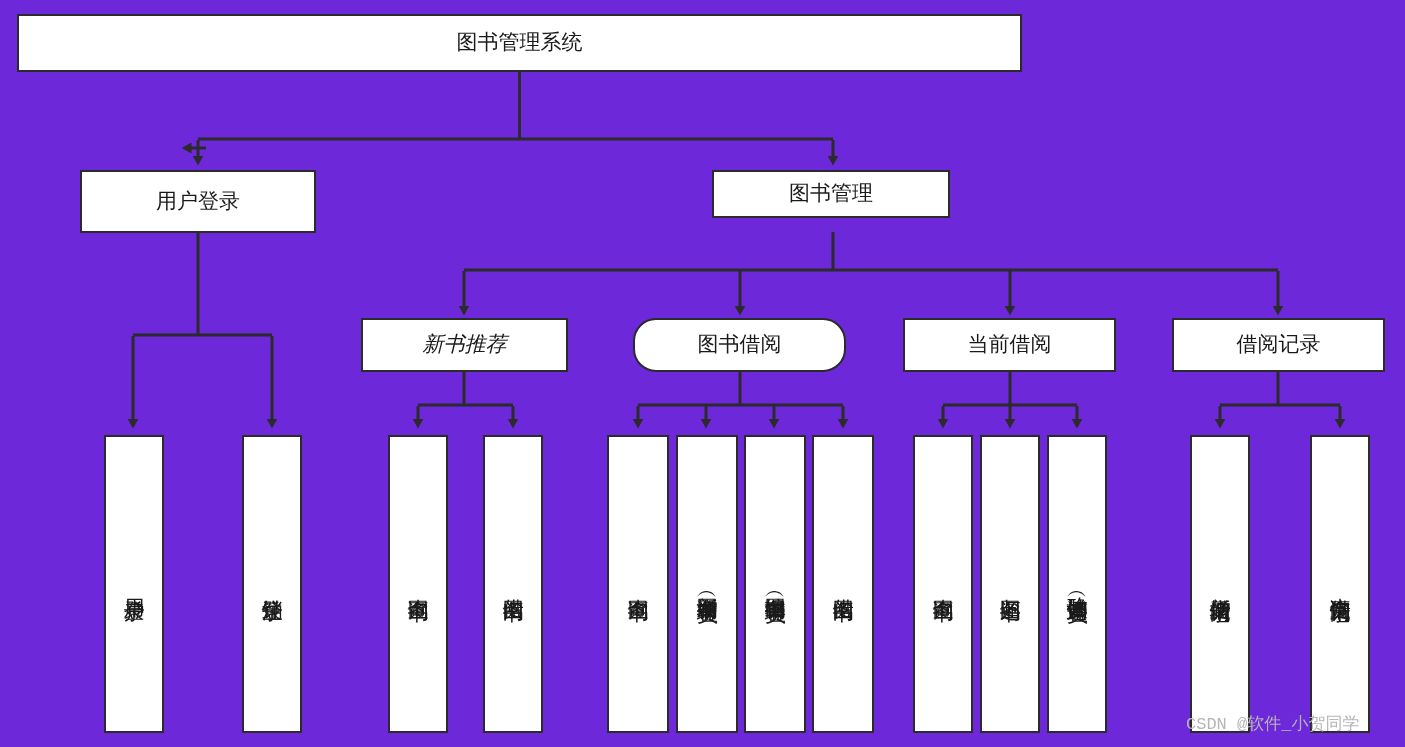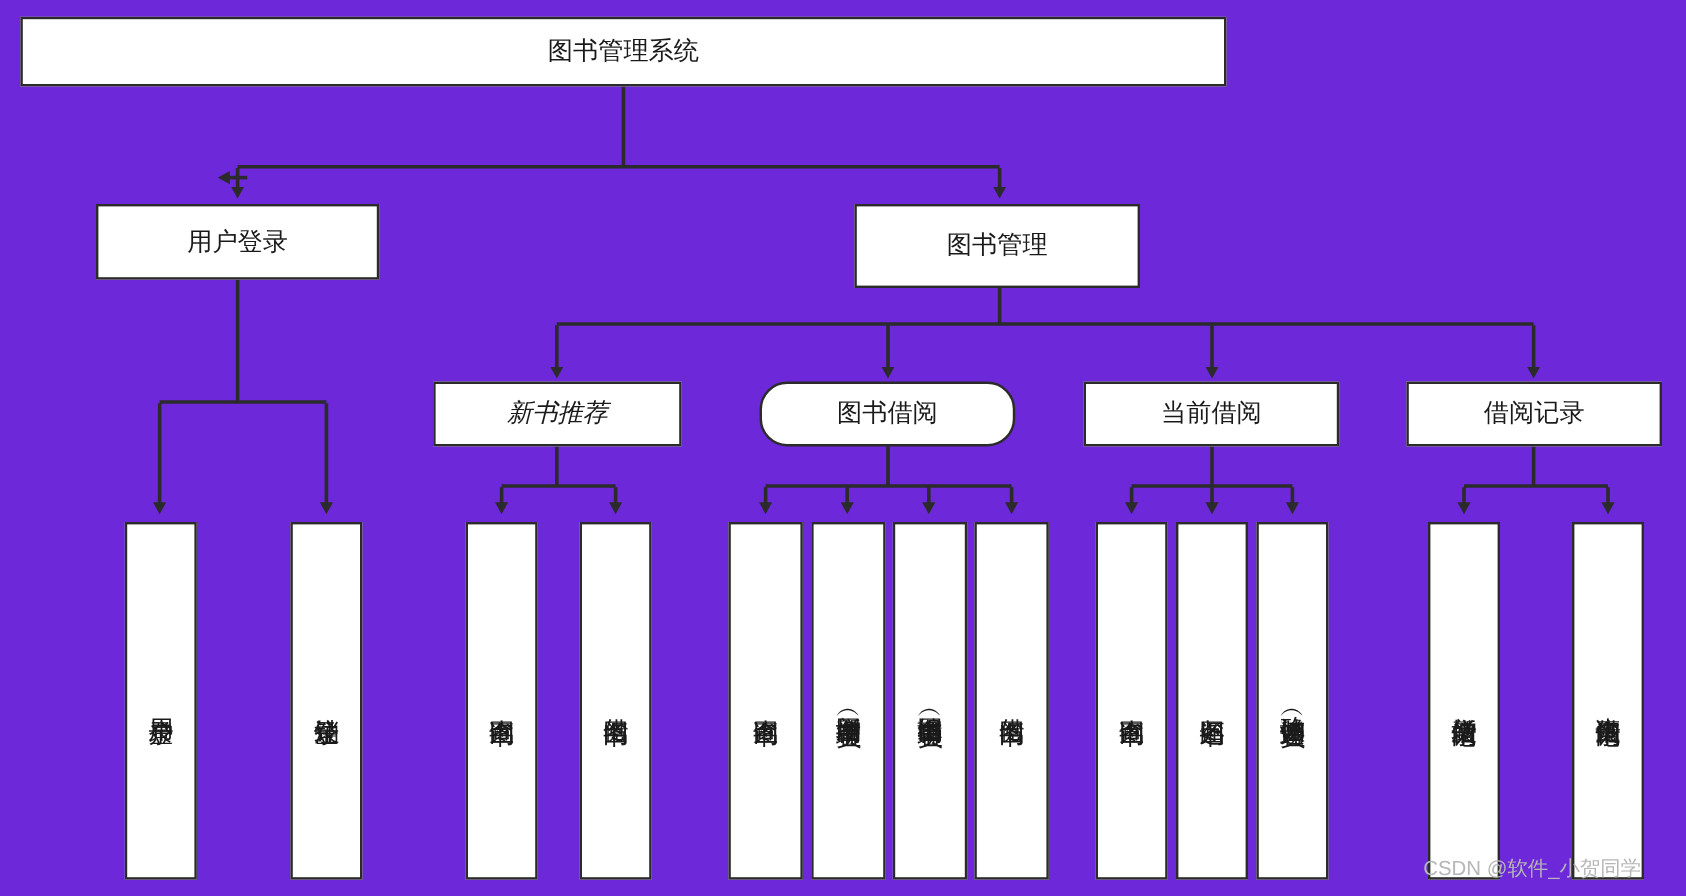--- a/index.html
+++ b/index.html
@@ -54,21 +54,21 @@
     height: 747px;
     pointer-events: none;
   }
   .watermark {
     position: absolute;
     left: 1186px;
     top: 712px;
     font-size: 17px;
     color: #b6b6b6;
     white-space: nowrap;
-    font-family: Liberation Sans, sans-serif;
+    font-family: Liberation Mono, monospace;
   }
 </style>
 </head>
 <body>
 
 <div id="canvas">
 
   <svg id="edges" viewBox="0 0 1405 747" xmlns="http://www.w3.org/2000/svg">
     <defs>
       <marker id="arrow" markerWidth="10" markerHeight="11" refX="1.5" refY="5.5" orient="auto" markerUnits="userSpaceOnUse">
@@ -123,21 +123,21 @@
     </g>
   </svg>
 
   <div class="node horiz" style="left:17px; top:14px; width:1005px; height:58px;">
     <span>图书管理系统</span>
   </div>
 
   <div class="node horiz" style="left:80px; top:170px; width:236px; height:63px;">
     <span>用户登录</span>
   </div>
-  <div class="node horiz" style="left:712px; top:170px; width:238px; height:70px;text-align:right;">
+  <div class="node horiz" style="left:712px; top:170px; width:238px; height:48px;text-align:right;">
     <span>图书管理</span>
   </div>
 
   <div class="node horiz" style="left:361px; top:318px; width:207px; height:54px;font-style:italic;">
     <span>新书推荐</span>
   </div>
   <div class="node horiz" style="left:633px; top:318px; width:213px; height:54px;border-radius:23px;">
     <span>图书借阅</span>
   </div>
   <div class="node horiz" style="left:903px; top:318px; width:213px; height:54px;">

